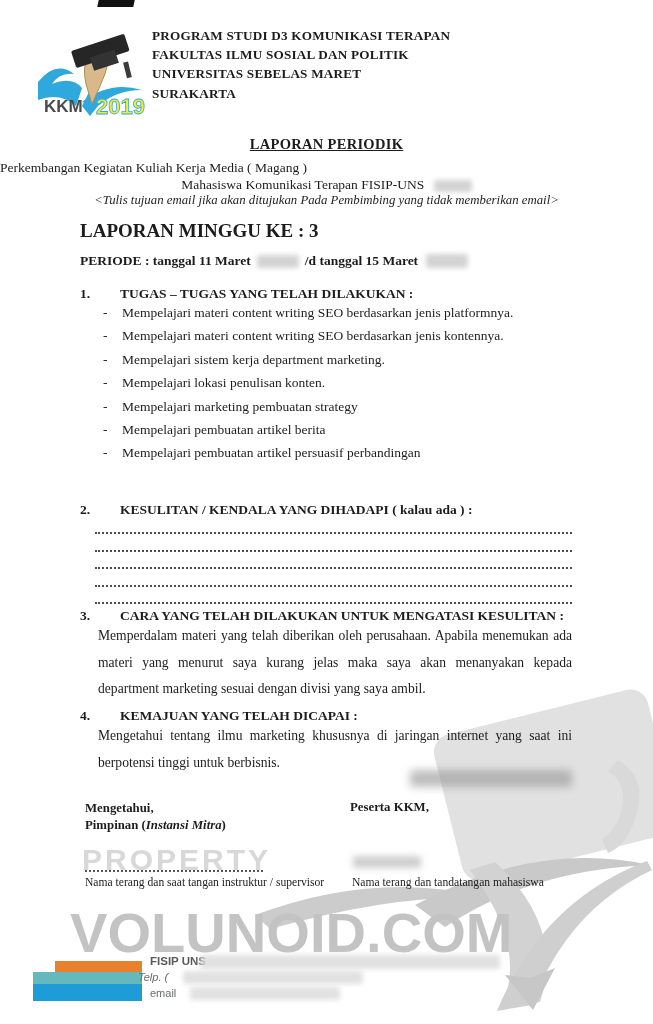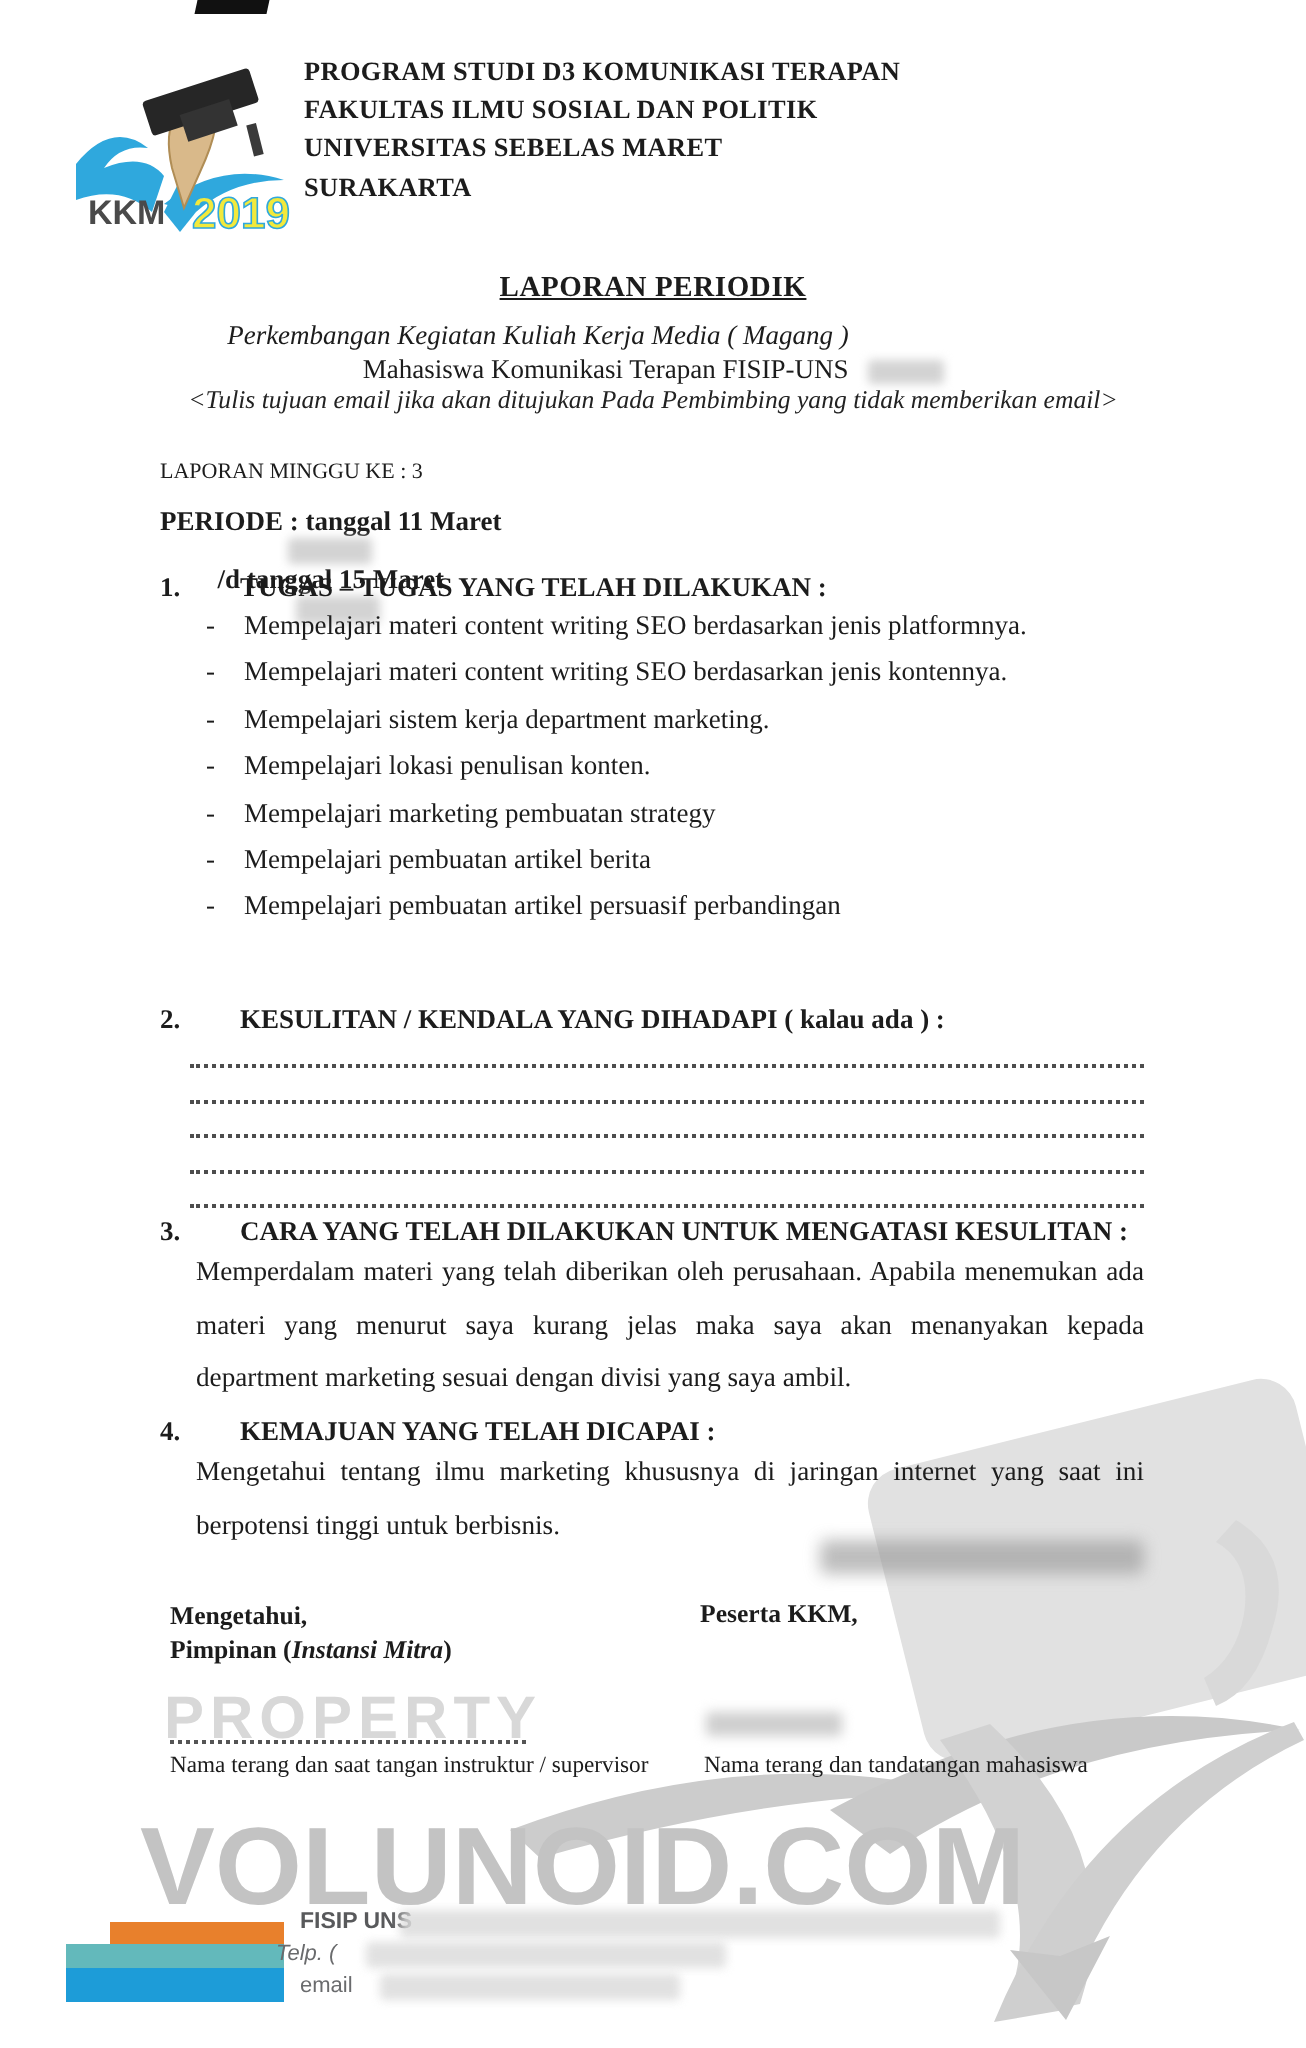--- a/index.html
+++ b/index.html
@@ -13,27 +13,27 @@
   .content{z-index:1;}
 
   .abs{position:absolute;}
 
   
   .inst{left:152px;top:26px;font-weight:bold;font-size:13.2px;line-height:19.2px;letter-spacing:.2px;}
   .topmark{left:98px;top:0;width:36px;height:7px;background:#111;transform:skewX(-12deg);}
 
   
   .title{left:0;top:136px;width:653px;text-align:center;font-weight:bold;font-size:14.5px;text-decoration:underline;letter-spacing:.3px;}
-  .sub1{left:0;top:160px;width:538px;text-align:center;font-size:13.5px;font-style:italic;}
+  .sub1{left:0;top:160px;width:538px;font-size:13.5px;}
   .sub2{left:0;top:177px;width:653px;text-align:center;font-size:13.5px;}
   .note{left:0;top:193px;width:653px;text-align:center;font-style:italic;font-size:12.8px;color:#222;}
 
   
-  .meta1{left:80px;top:230px;font-weight:normal;font-size:11px;}
-  .meta2{left:80px;top:253px;font-weight:bold;font-size:13.5px;display:flex;align-items:center;flex-direction:column;}
+  .meta1{left:80px;top:220px;font-weight:bold;font-size:19px;}
+  .meta2{left:80px;top:253px;font-weight:bold;font-size:13.5px;display:flex;align-items:center;}
   .blur{background:#d3d3d3;filter:blur(2.5px);border-radius:2px;display:inline-block;}
   .blur-a{width:42px;height:13px;margin:0 6px;}
   .blur-b{width:42px;height:14px;margin-left:8px;}
 
   
   .sec{display:flex;font-weight:bold;font-size:13.5px;}
   .sec .num{width:40px;}
   .s1{left:80px;top:286px;width:520px;}
   .s2{left:80px;top:502px;width:540px;}
   .s3{left:80px;top:608px;width:540px;}

